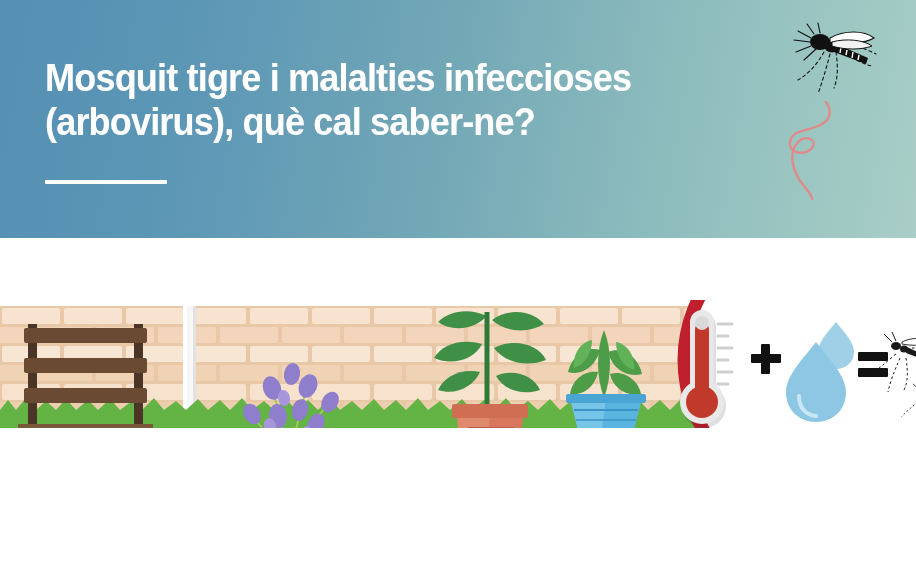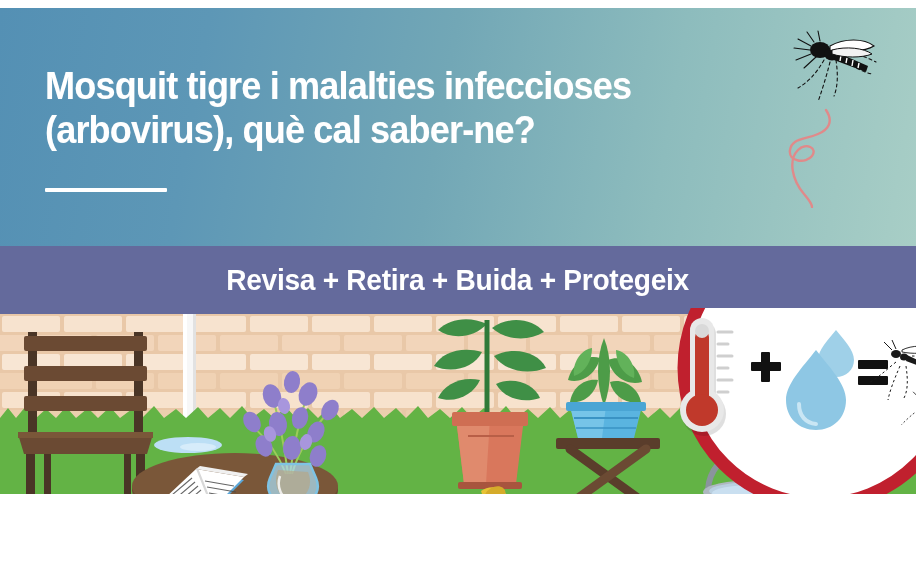--- a/index.html
+++ b/index.html
@@ -7,24 +7,23 @@
   html, body {
     margin: 0; padding: 0;
     background: #ffffff;
   }
   body {
     font-family: "Liberation Sans", sans-serif;
   }
   .poster {
     position: relative;
     width: 916px;
-    height: 486px;
+    height: 428px;
     overflow: hidden;
     background: #ffffff;
-    margin-top: 8px;
   }
 
   
   .header {
     position: absolute;
     left: 0; top: 0;
     width: 916px;
     height: 238px;
     background: linear-gradient(100deg, #5490b4 0%, #5d97b6 22%, #72a7b6 48%, #8dbcbd 72%, #a8cec6 100%);
     overflow: hidden;
@@ -161,23 +160,20 @@
 
       <path d="M50 16 C 64 8, 84 8, 94 16 C 84 22, 64 22, 50 20 Z" fill="#ffffff" stroke="#111111" stroke-width="1.1"></path>
       <path d="M52 20 C 66 16, 84 18, 92 24 C 82 28, 64 28, 52 24 Z" fill="#f2f2f2" stroke="#111111" stroke-width="1"></path>
     </svg>
 
     <svg class="header-squiggle" viewBox="0 0 80 100">
       <path d="M48 2 C 56 14, 50 22, 40 26 C 26 32, 14 30, 12 42 C 10 54, 28 56, 34 48 C 40 40, 28 34, 20 42 C 10 52, 14 72, 26 86 C 32 93, 34 96, 34 99" fill="none" stroke="#e08a8a" stroke-width="2.4" stroke-linecap="round"></path>
     </svg>
   </div>
 
-  <div class="banner">
-    <div class="banner-text">Revisa + Retira + Buida + Protegeix</div>
-  </div>
 
   <div class="scene">
     <svg class="scene-svg" viewBox="0 0 916 270">
       <defs>
         <linearGradient id="canGrad" x1="0" y1="0" x2="1" y2="0">
           <stop offset="0%" stop-color="#f0c93a"></stop>
           <stop offset="45%" stop-color="#f7dc55"></stop>
           <stop offset="100%" stop-color="#ecc233"></stop>
         </linearGradient>
         <linearGradient id="bucketGrad" x1="0" y1="0" x2="1" y2="0">

